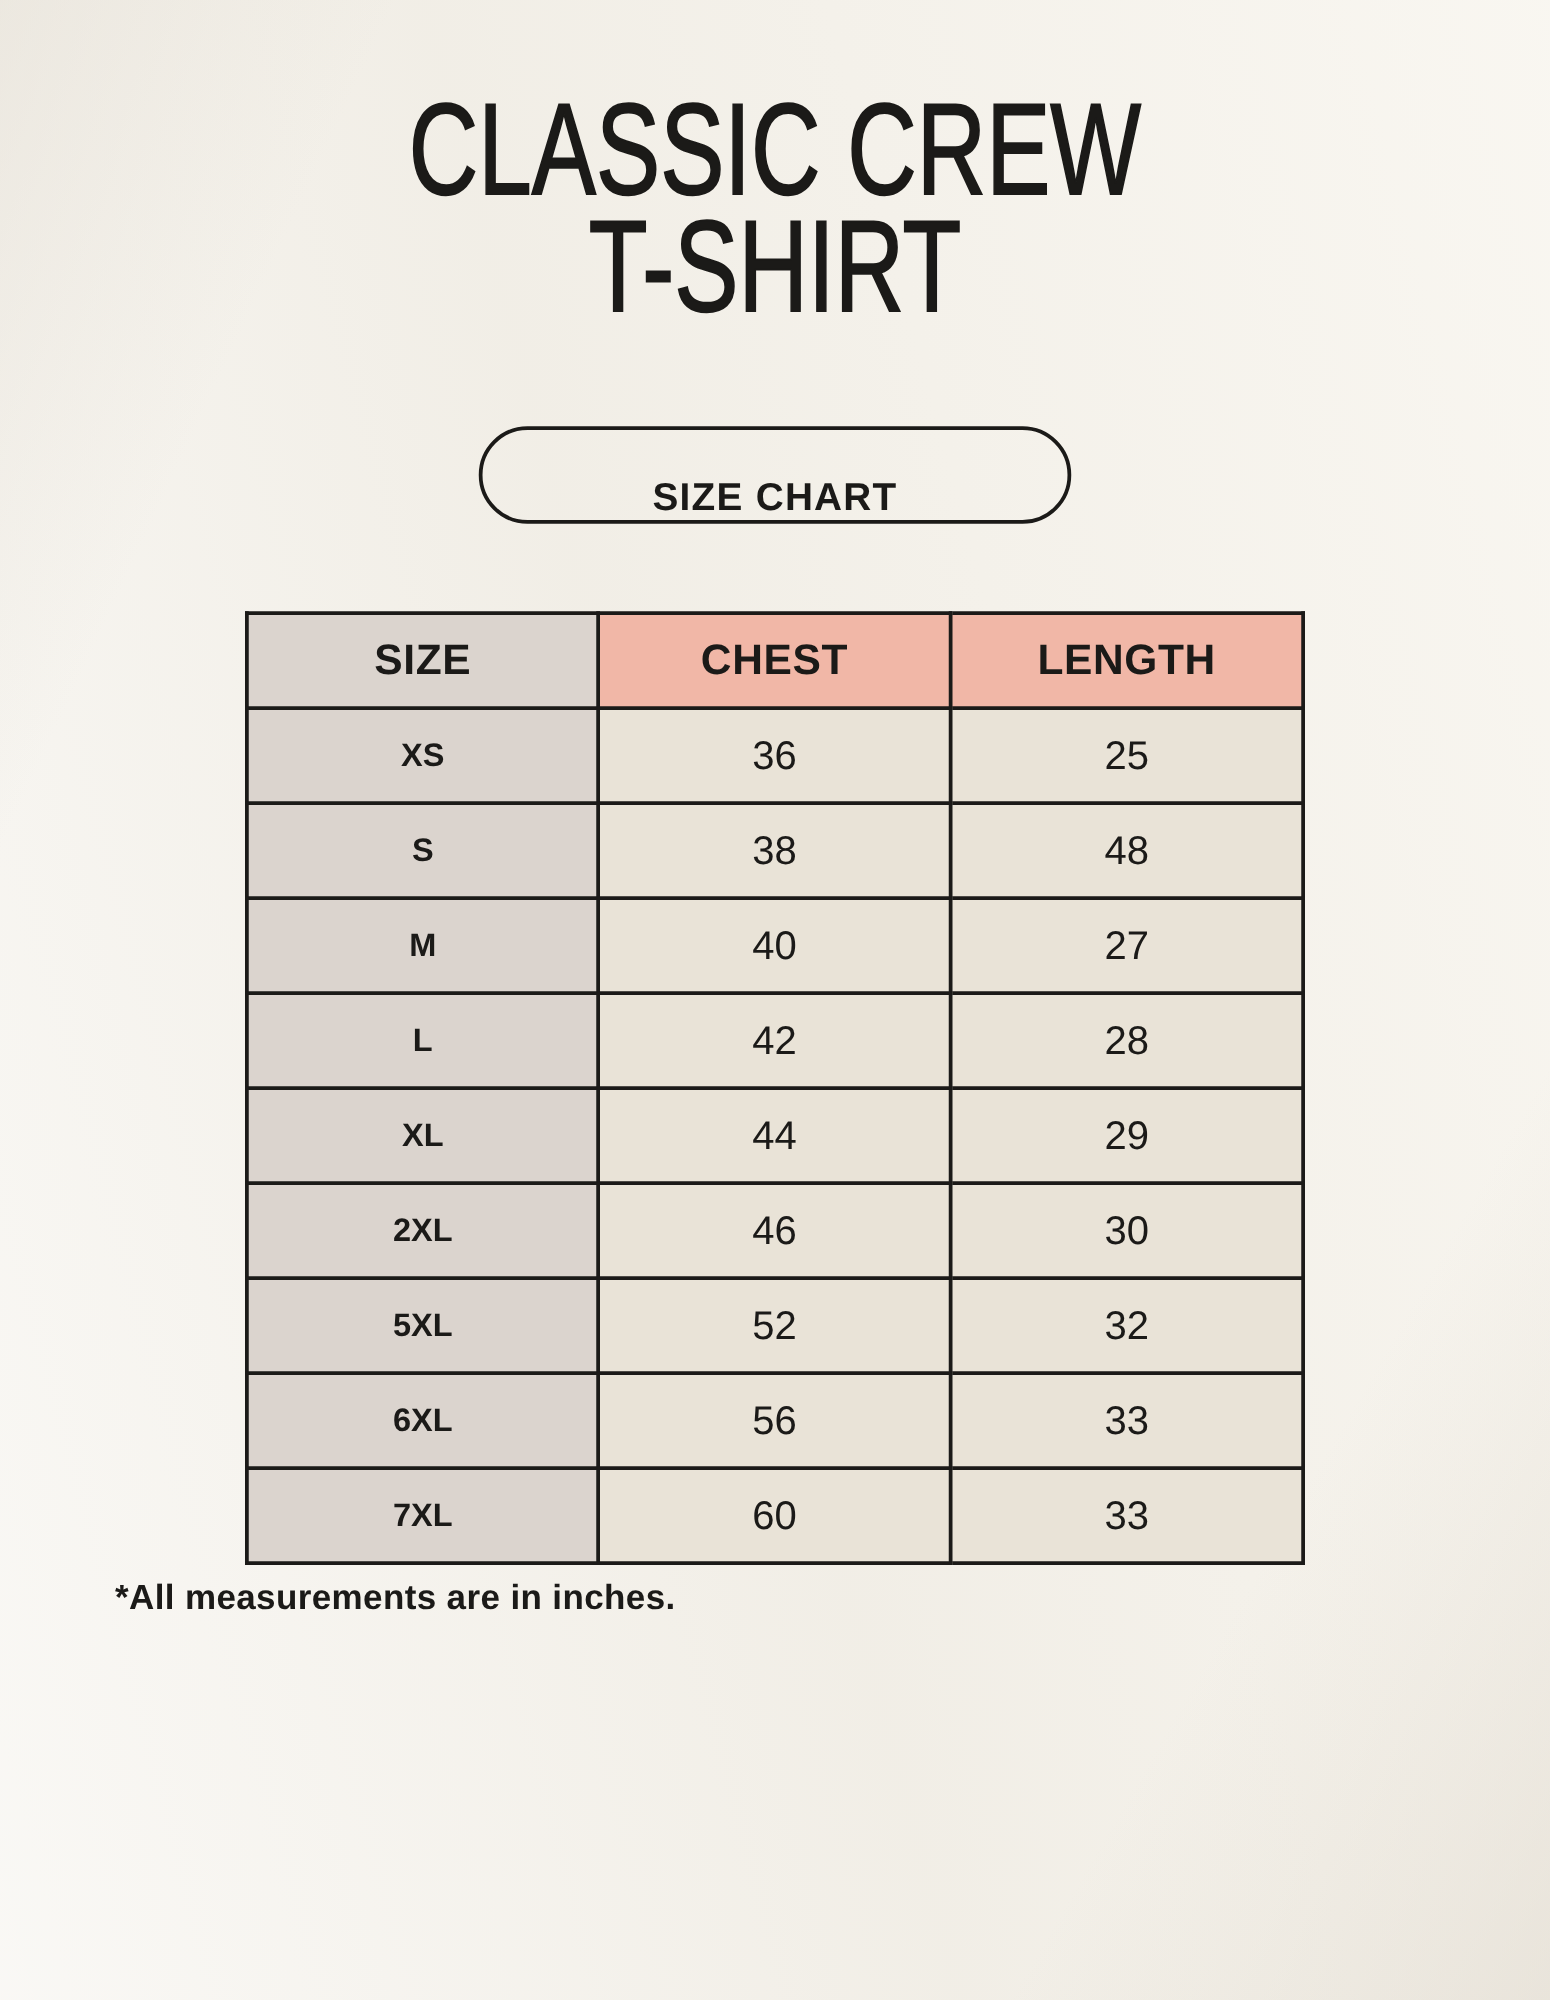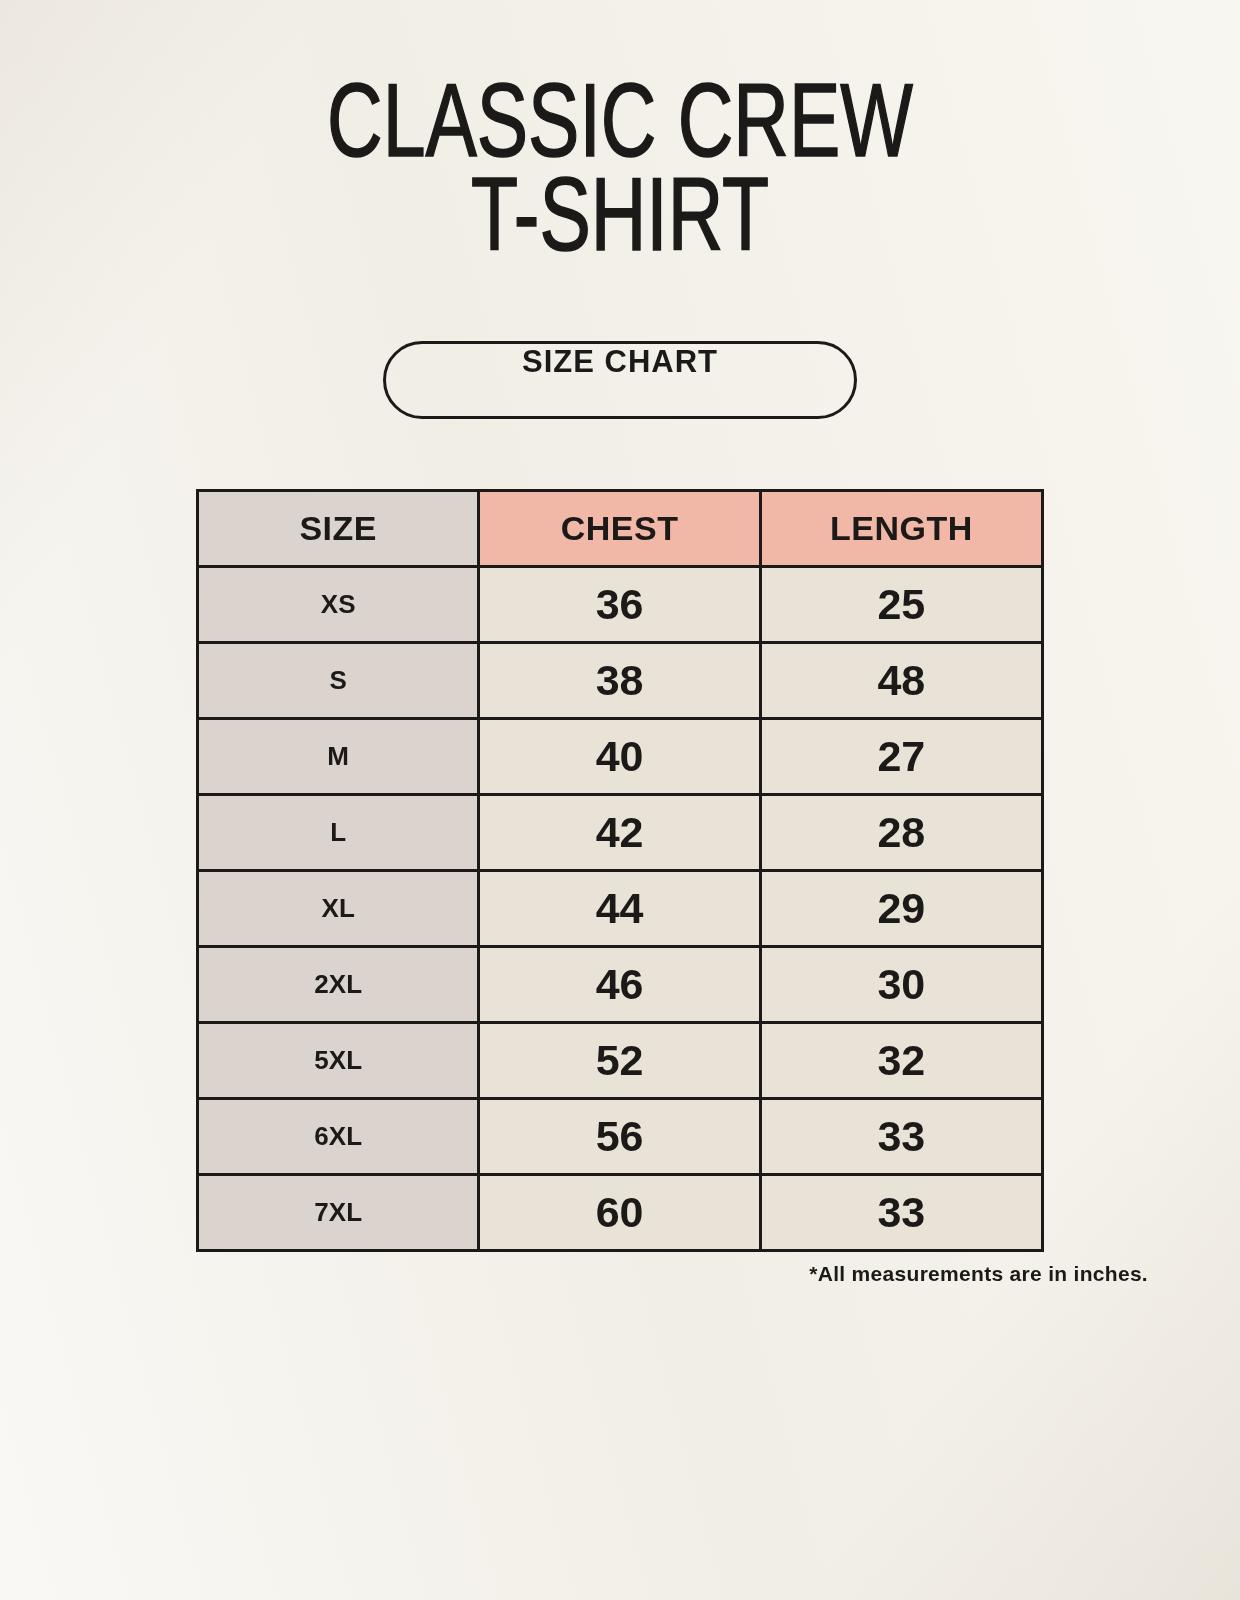--- a/index.html
+++ b/index.html
@@ -32,21 +32,21 @@
     font-weight:400;
     color:var(--text);
     -webkit-text-stroke:1.6px var(--text);
     transform:scaleX(.74);
   }
   .size-chart-badge{
     width:474px;height:78px;
     margin:80px auto 0;
     border:3px solid var(--border);
     border-radius:48px;
-    display:flex;align-items:flex-start;justify-content:center;
+    display:flex;align-items:flex-end;justify-content:center;
     font-size:31px;font-weight:700;letter-spacing:1px;
     background:transparent;
     cursor:pointer;
   }
   .size-table{
     width:848px;
     margin:70px auto 0;
     border-collapse:collapse;
     table-layout:fixed;
   }
@@ -54,26 +54,26 @@
     border:3px solid var(--border);
     text-align:center;
     vertical-align:middle;
     height:76px;
     padding:0;
   }
   .size-table th{font-size:34px;font-weight:700;letter-spacing:.5px;}
   .th-size{background:var(--size-col-bg);}
   .th-measure{background:var(--measure-header-bg);}
   .col-size{background:var(--size-col-bg);font-size:26px;font-weight:700;}
-  .col-value{background:var(--value-col-bg);font-size:43px;font-weight:700;}
+  .col-value{background:var(--value-col-bg);font-size:32px;font-weight:400;}
   .footnote{
     width:1056px;
     margin:10px auto 0;
-    text-align:right;
-    font-size:21px;
+    text-align:left;
+    font-size:28px;
     font-weight:700;
     letter-spacing:.3px;
   }
 </style>
 </head>
 <body>
 
 <h1 class="page-title">
   <span>CLASSIC CREW</span><br>
   <span>T-SHIRT</span>

